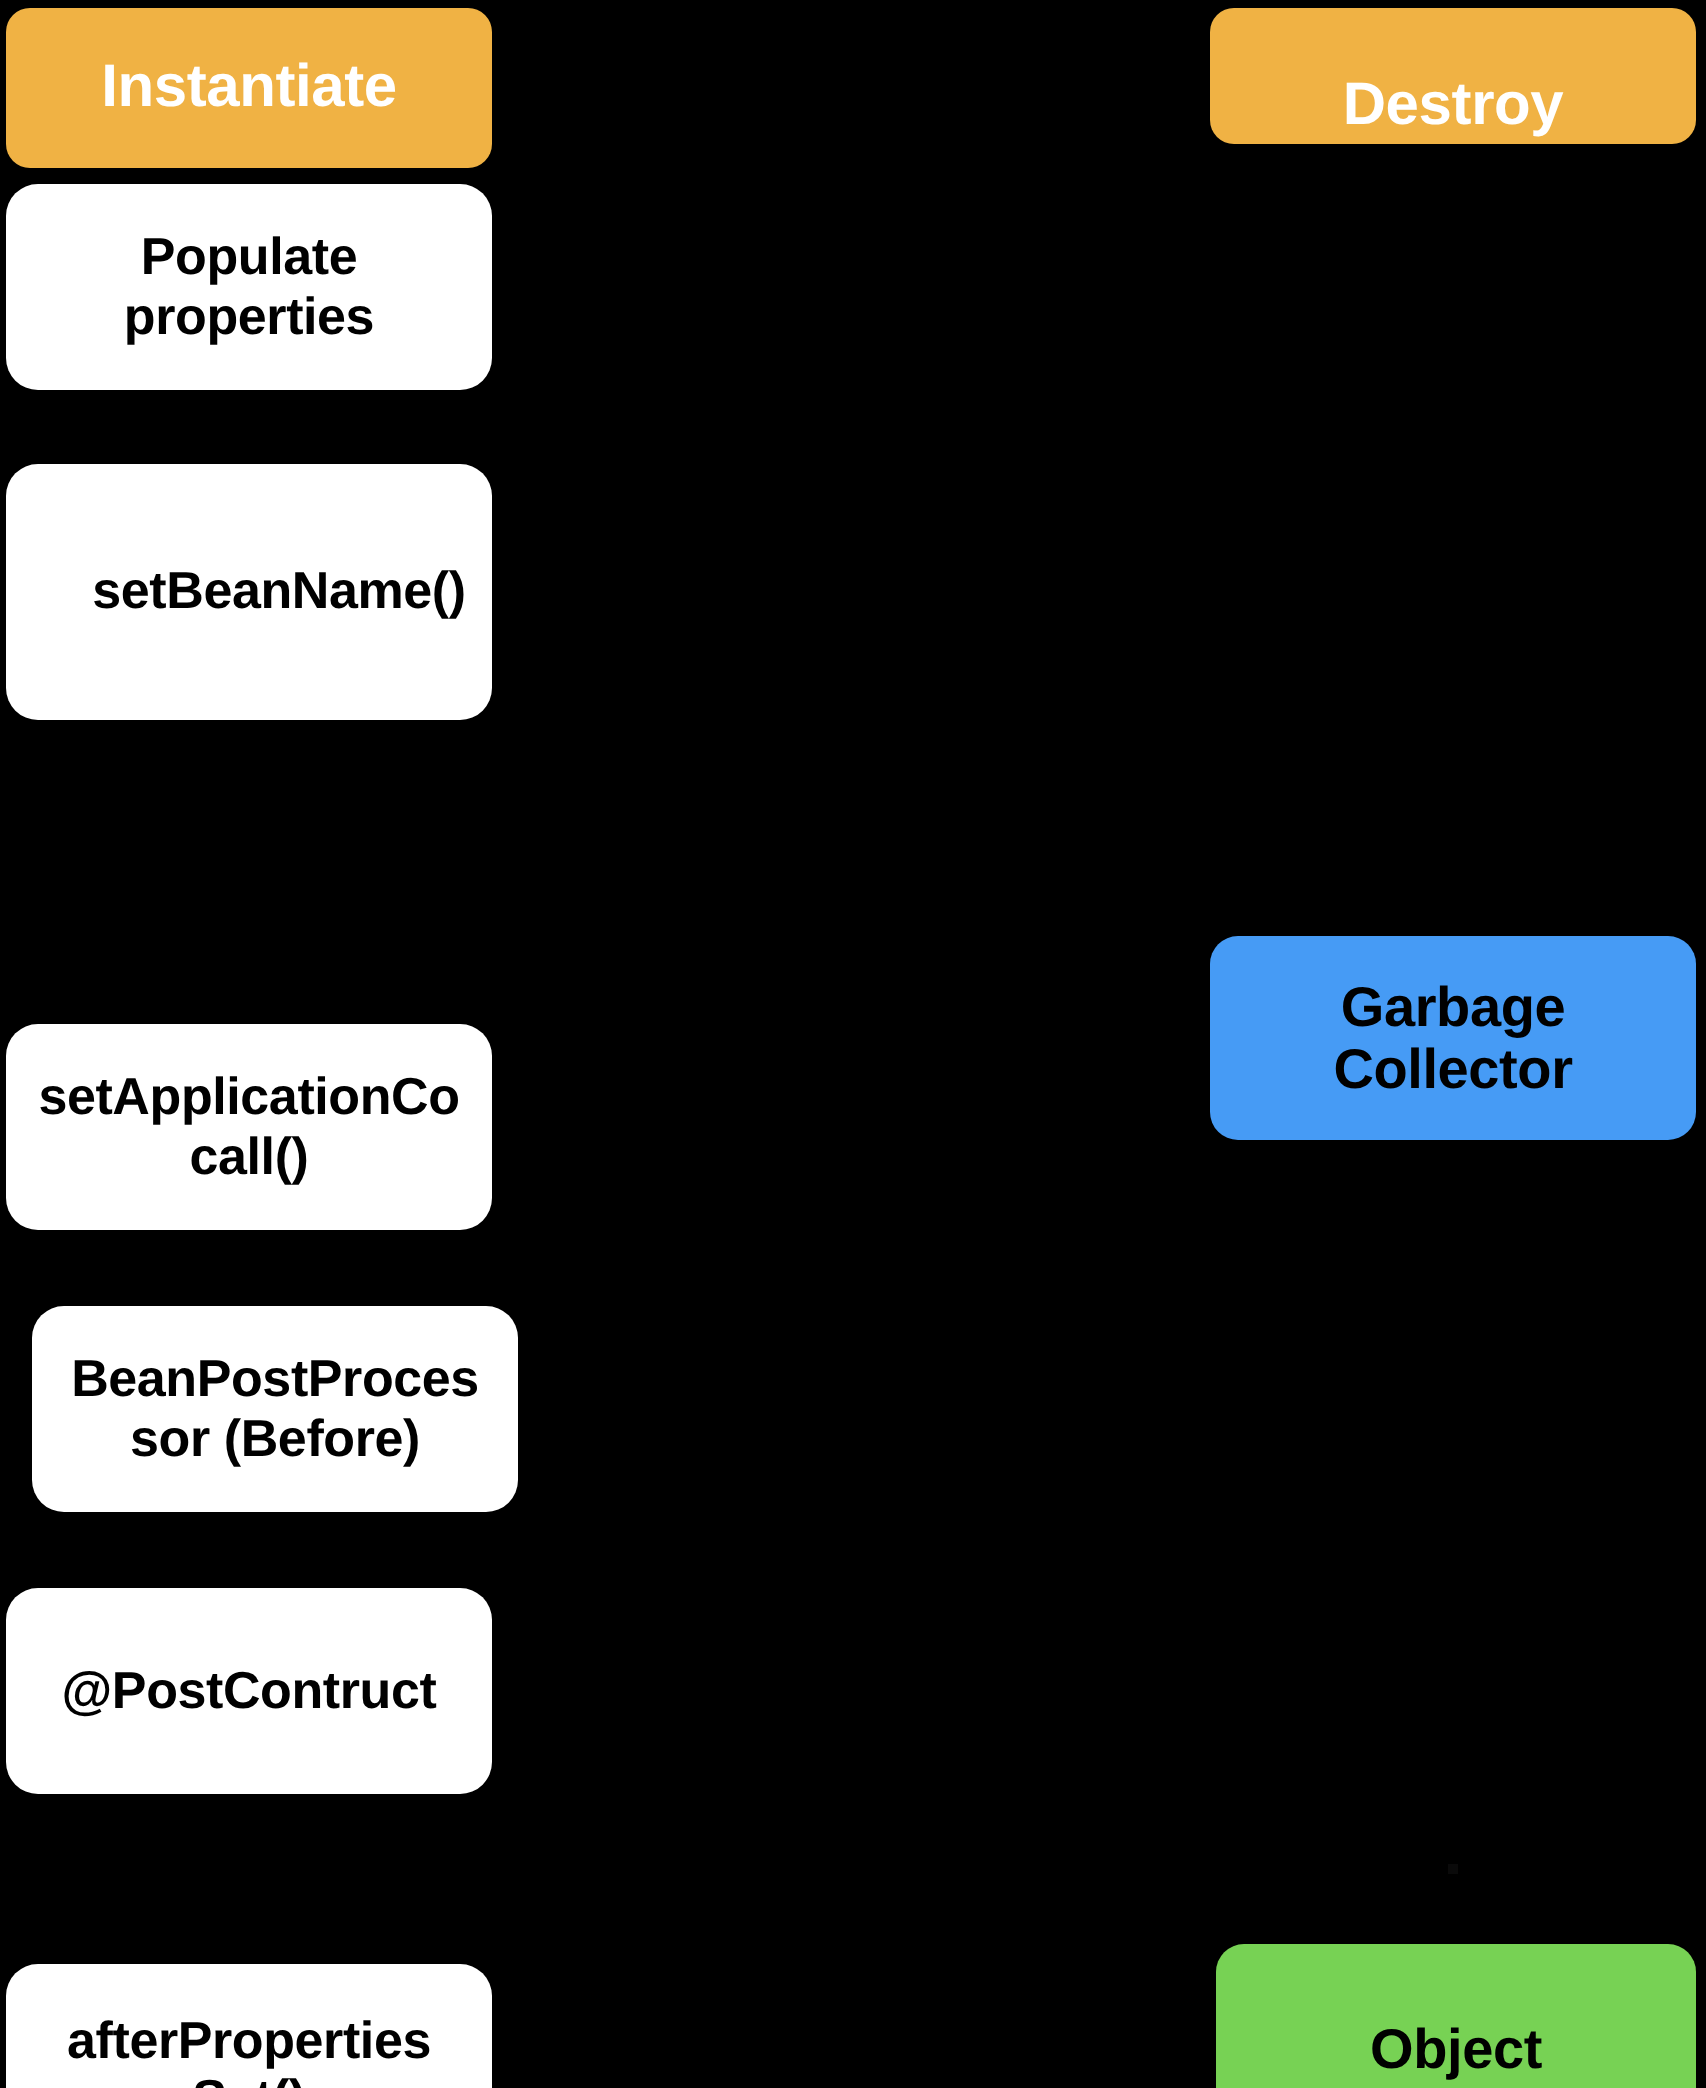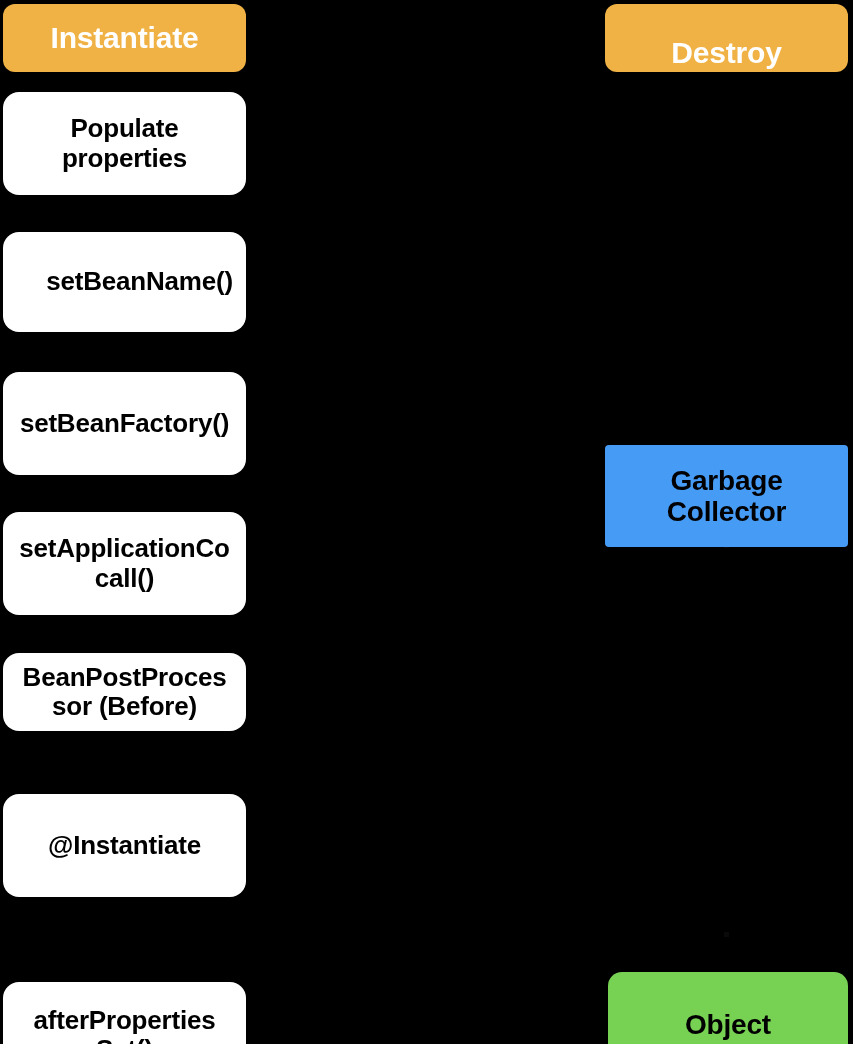--- a/index.html
+++ b/index.html
@@ -47,21 +47,22 @@
   .style-step {
     background: #FFFFFF;
     color: #000000;
     font-size: 26px;
     border-radius: 16px;
   }
   .style-gc {
     background: #469BF5;
     color: #000000;
     font-size: 28px;
-    border-radius: 4px;
+    border-radius: 14px;
+    margin-top: 23px;
   }
   .style-object {
     background: #77D254;
     color: #000000;
     font-size: 28px;
     border-radius: 14px;
   }
   
   .connector {
     position: absolute;
@@ -77,53 +78,50 @@
 </style>
 </head>
 <body>
 
 <div id="canvas" style="background: rgb(0, 0, 0);">
 
   <div class="connector" id="connector-0" style="left: 725px; top: 547px; height: 387px; background: rgb(0, 0, 0);"></div>
   <div class="connector-tick" id="tick-top" style="left: 724px; top: 543px;"></div>
   <div class="connector-tick" id="tick-bottom" style="left: 724px; top: 932px;"></div>
 
-  <div class="node style-header" id="node-0" style="left: 3px; top: 4px; width: 243px; height: 68px;">
+  <div class="node style-header" id="node-0" style="left: 3px; top: 4px; width: 243px; height: 80px;">
     <span class="node-label">Instantiate</span>
   </div>
 
   <div class="node style-header" id="node-1" style="left: 605px; top: 4px; width: 243px; height: 68px; align-items: flex-end;">
     <span class="node-label">Destroy</span>
   </div>
 
   <div class="node style-step" id="node-2" style="left: 3px; top: 92px; width: 243px; height: 103px;">
     <span class="node-label">Populate
 properties</span>
   </div>
 
-  <div class="node style-step" id="node-3" style="left: 3px; top: 232px; width: 243px; height: 100px; padding-left: 36px;">
+  <div class="node style-step" id="node-3" style="left: 3px; top: 232px; width: 243px; height: 128px; padding-left: 36px;">
     <span class="node-label">setBeanName()</span>
   </div>
 
-  <div class="node style-step" id="node-4" style="left: 3px; top: 372px; width: 243px; height: 103px;">
-    <span class="node-label">setBeanFactory()</span>
-  </div>
 
   <div class="node style-step" id="node-5" style="left: 3px; top: 512px; width: 243px; height: 103px;">
     <span class="node-label">setApplicationCo
 call()</span>
   </div>
 
-  <div class="node style-step" id="node-6" style="left: 3px; top: 653px; width: 243px; height: 78px;">
+  <div class="node style-step" id="node-6" style="left: 16px; top: 653px; width: 243px; height: 103px;">
     <span class="node-label">BeanPostProces
 sor (Before)</span>
   </div>
 
   <div class="node style-step" id="node-7" style="left: 3px; top: 794px; width: 243px; height: 103px;">
-    <span class="node-label">@Instantiate</span>
+    <span class="node-label">@PostContruct</span>
   </div>
 
   <div class="node style-step" id="node-8" style="left: 3px; top: 982px; width: 243px; height: 106px;">
     <span class="node-label">afterProperties
 Set()</span>
   </div>
 
 
   <div class="node style-gc" id="node-10" style="left: 605px; top: 445px; width: 243px; height: 102px;">
     <span class="node-label">Garbage

